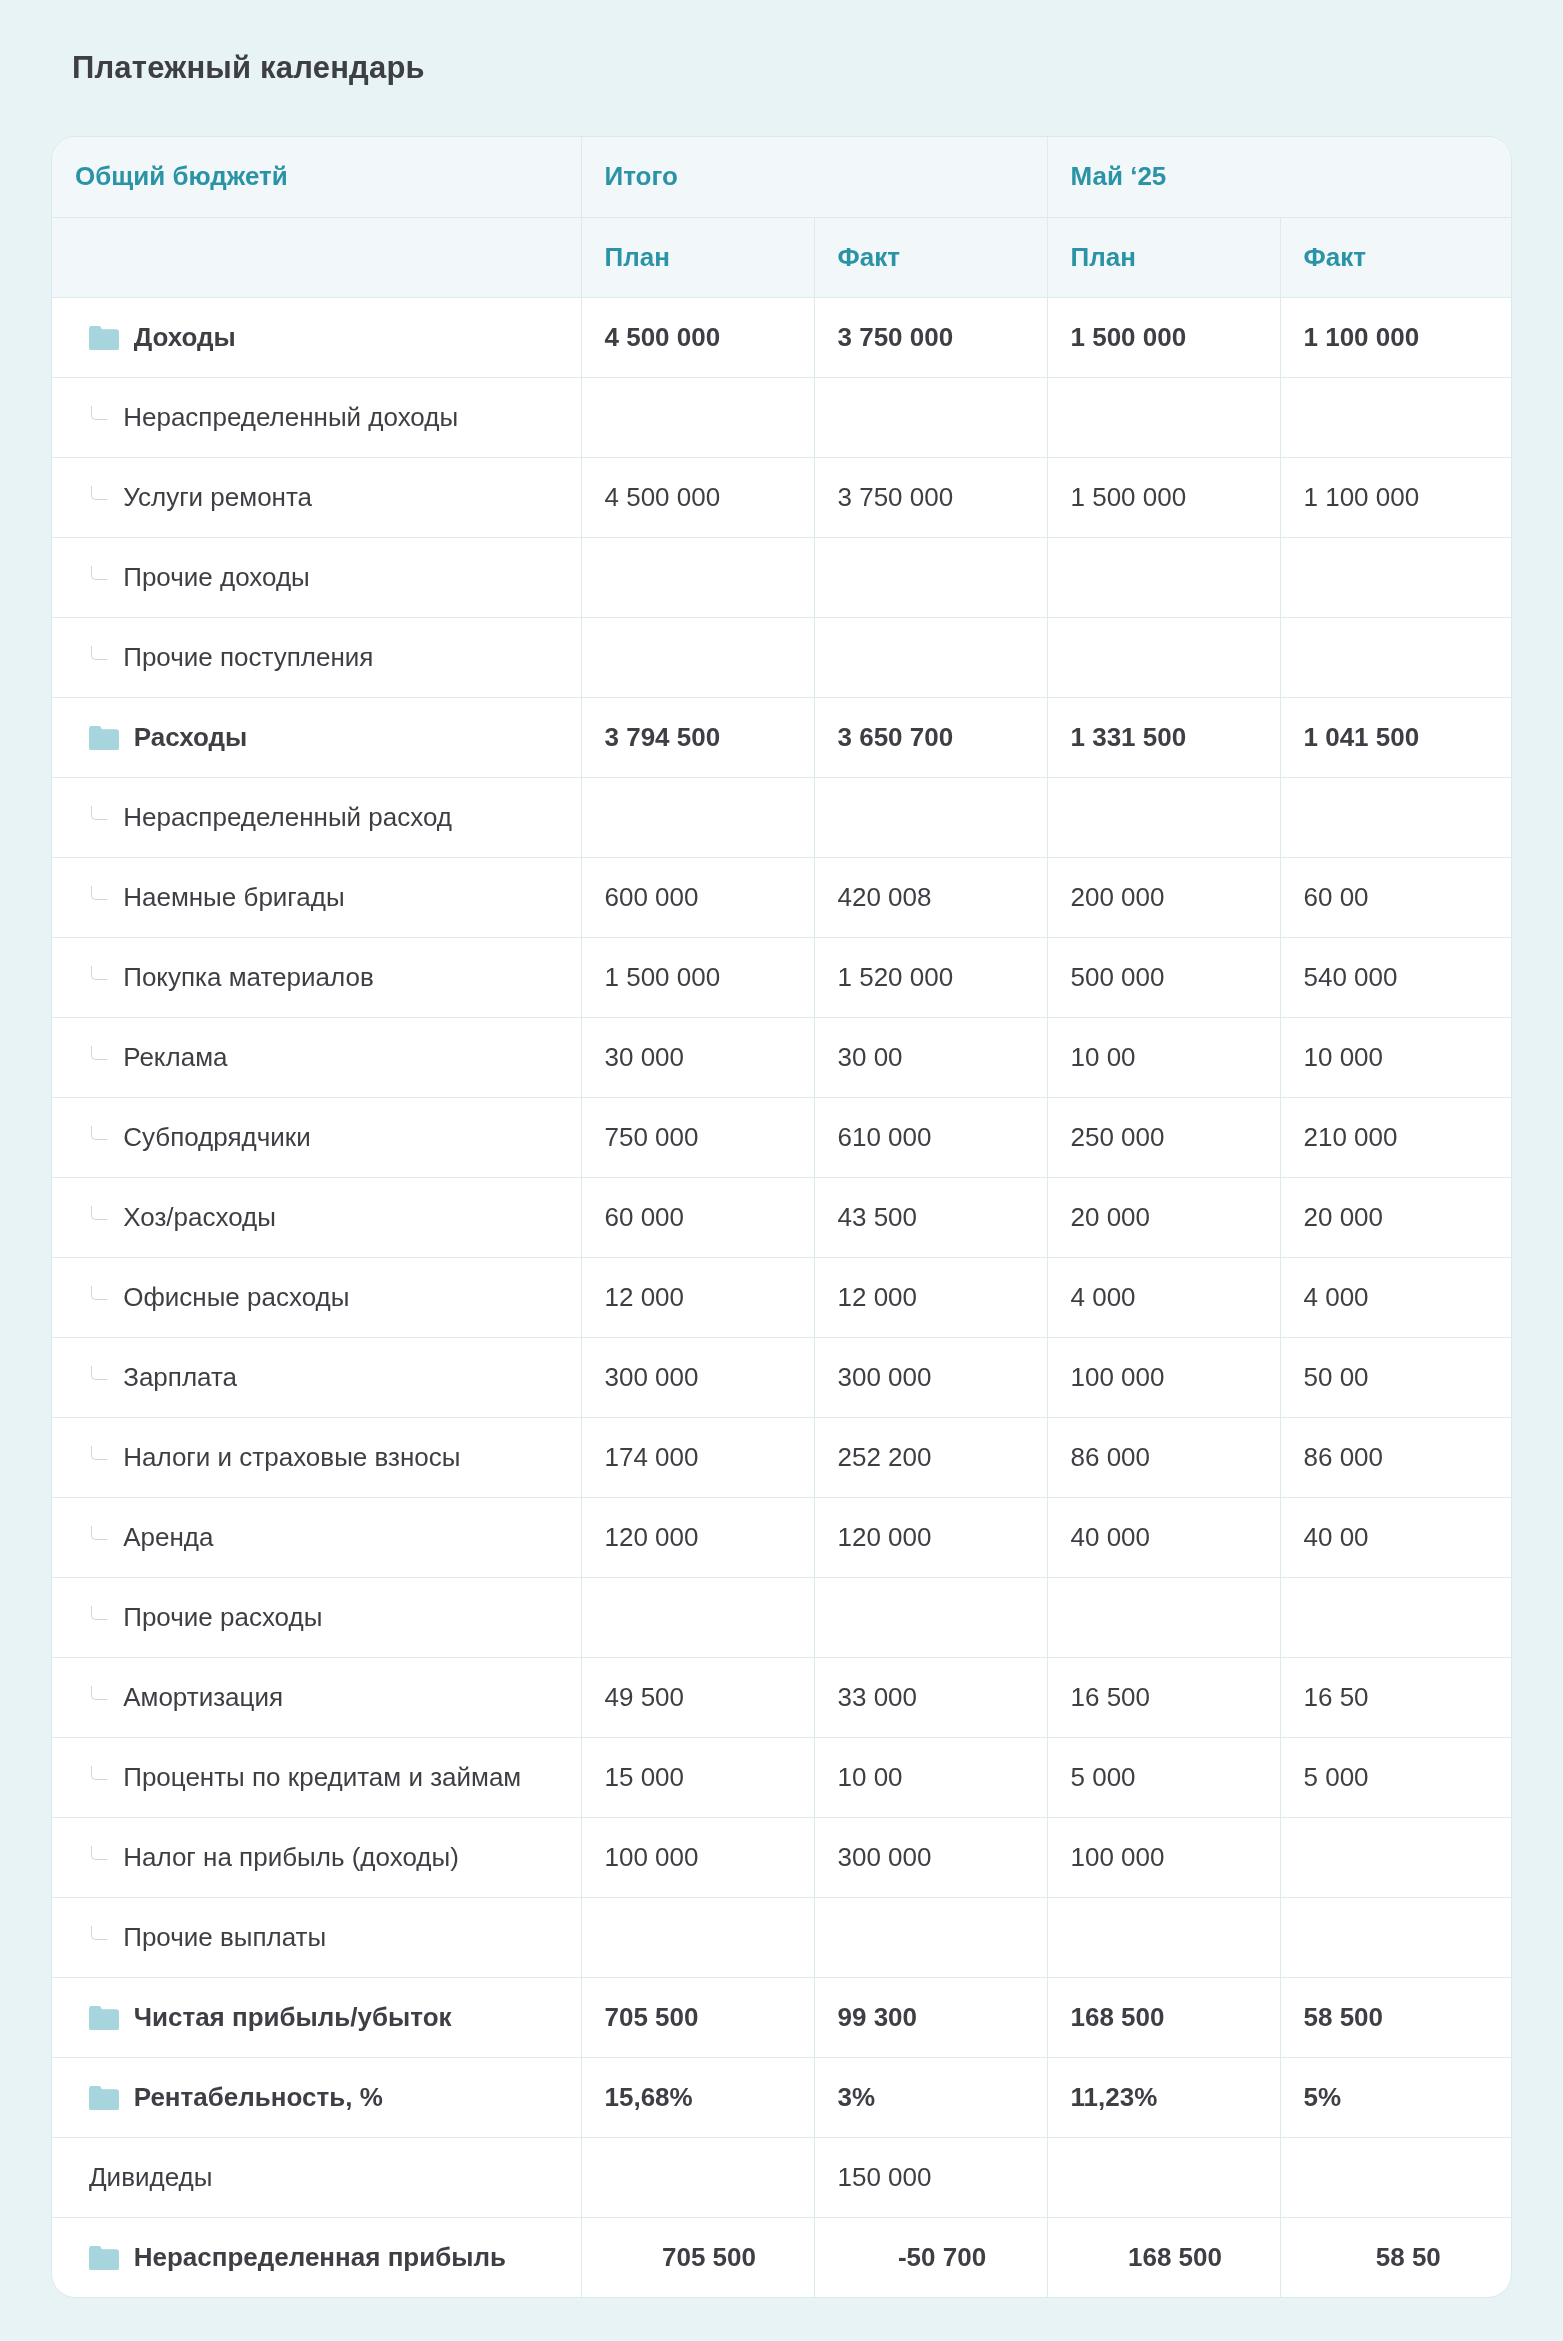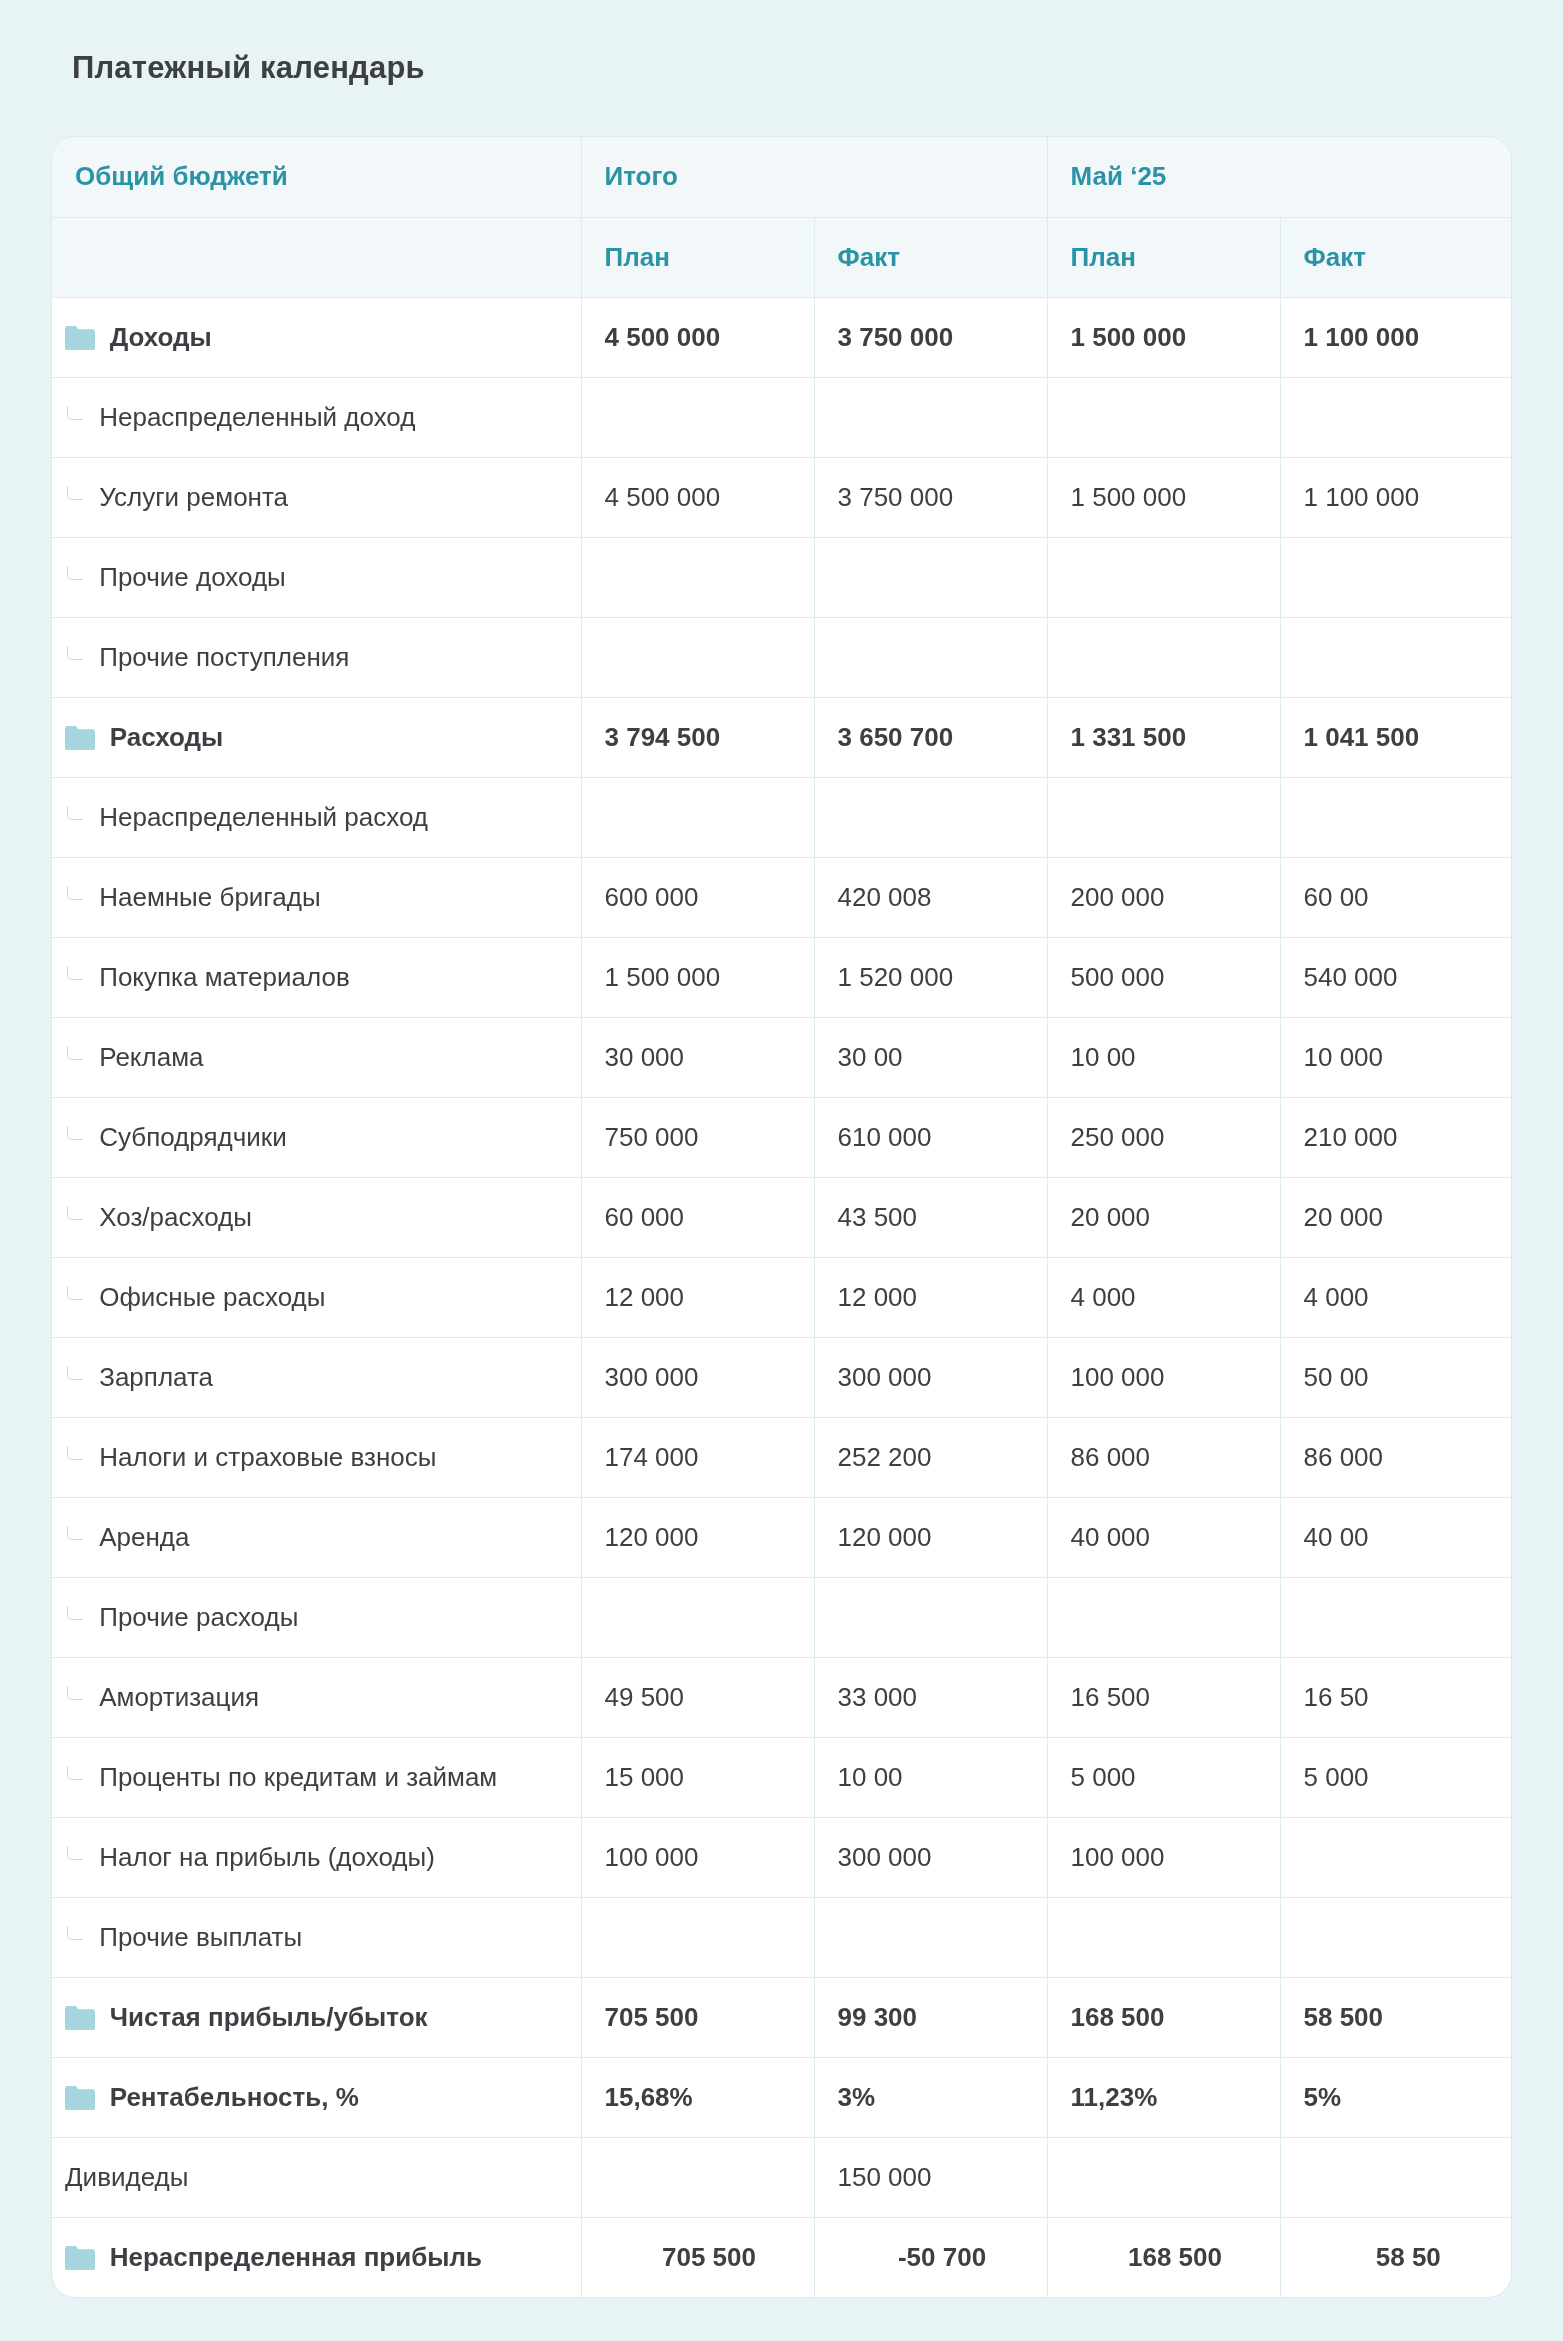--- a/index.html
+++ b/index.html
@@ -52,21 +52,21 @@
   tr > *:last-child { border-right: none; }
   tbody tr:last-child td { border-bottom: none; text-align: center; }
   thead th {
     background: #f2f8fa;
     color: #2a93a5;
     font-weight: 700;
     font-size: 26px;
   }
   td { color: #3d3f44; font-weight: 400; }
   tr.group td { font-weight: 700; }
-  .name-cell { padding-left: 13px; }
+  .name-cell { padding-left: 37px; }
   .name-inner { display: flex; align-items: center; }
   .folder-icon {
     display: inline-block;
     position: relative;
     width: 30px;
     height: 23px;
     margin-right: 14.7px;
     flex: 0 0 auto;
   }
   .folder-icon svg { width: 30px; height: 24.4px; display: block; }
@@ -125,21 +125,21 @@
           </td>
           <td>4 500 000</td>
           <td>3 750 000</td>
           <td>1 500 000</td>
           <td>1 100 000</td>
         </tr>
         <tr class="child">
           <td class="name-cell">
             <div class="name-inner">
               <span class="child-connector"></span>
-              <span>Нераспределенный доход</span>
+              <span>Нераспределенный доходы</span>
             </div>
           </td>
           <td></td>
           <td></td>
           <td></td>
           <td></td>
         </tr>
         <tr class="child">
           <td class="name-cell">
             <div class="name-inner">

